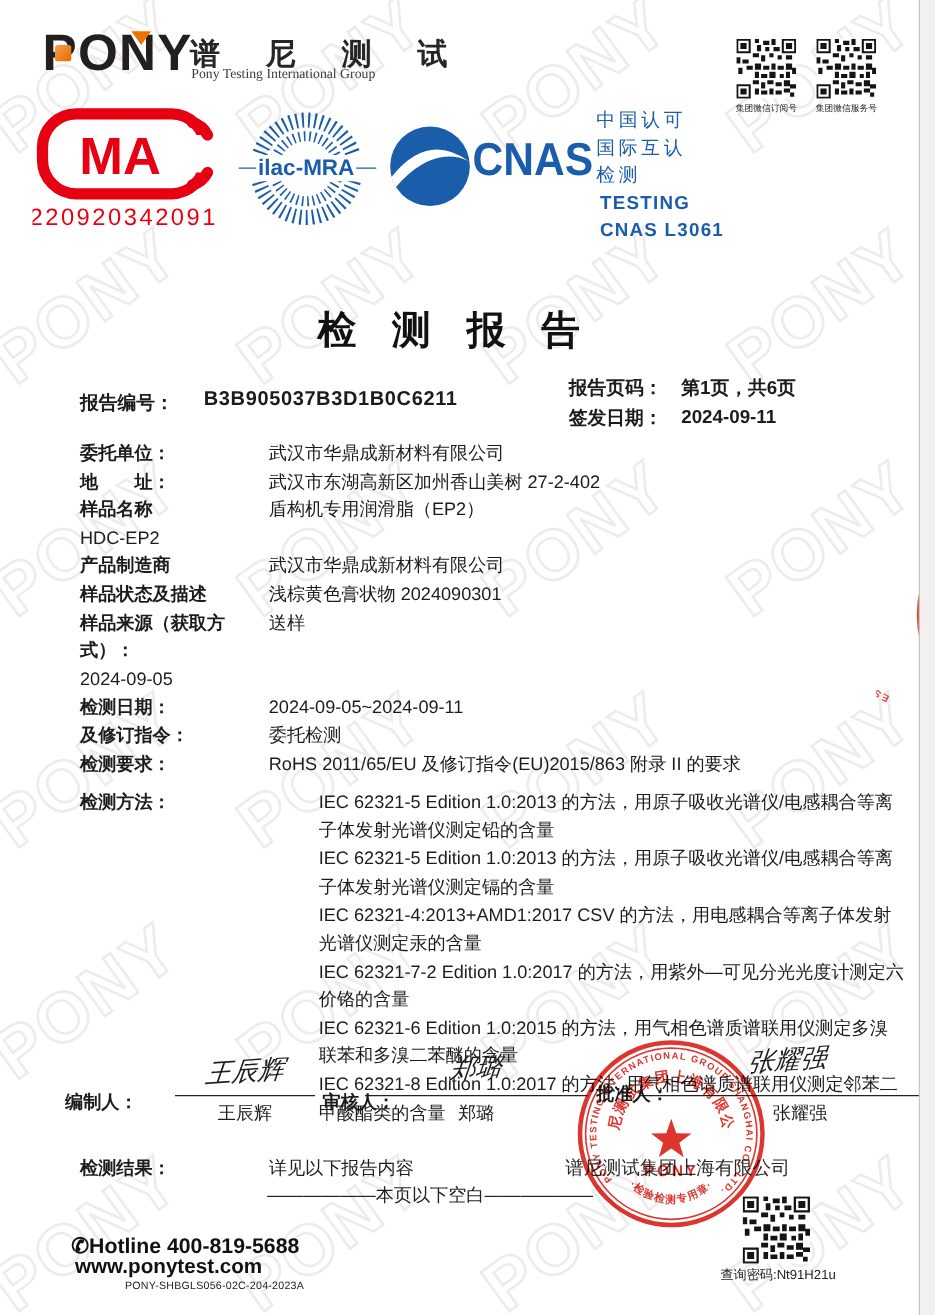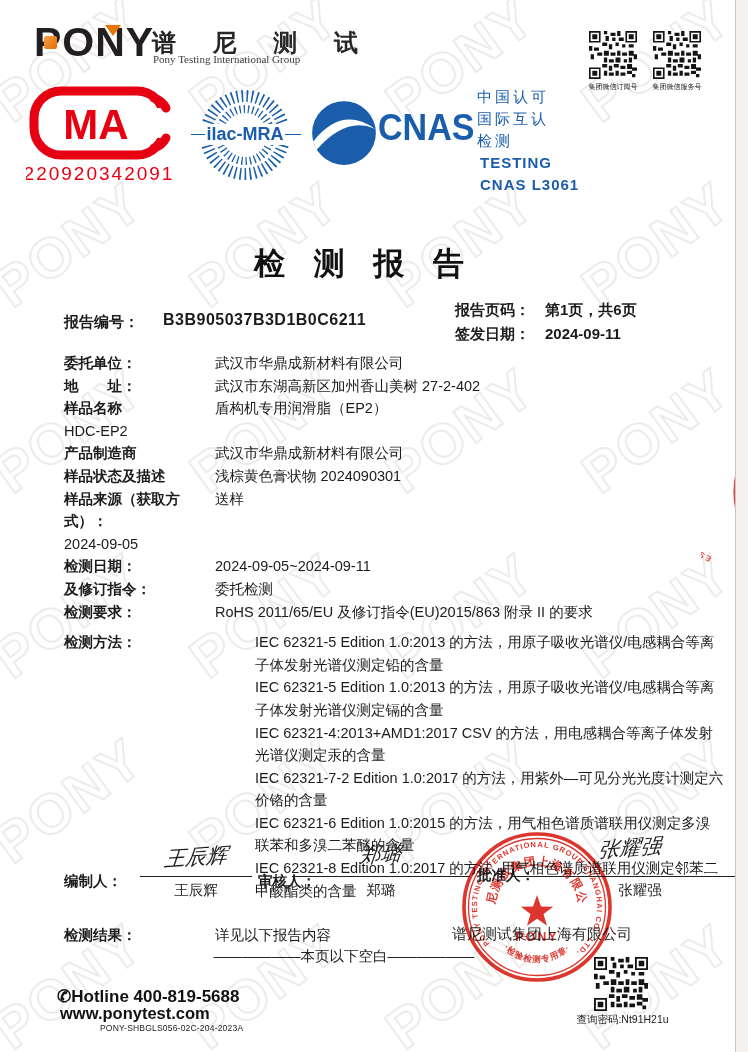--- a/index.html
+++ b/index.html
@@ -246,21 +246,21 @@
           <p>IEC 62321-8 Edition 1.0:2017 的方法, 用气相色谱质谱联用仪测定邻苯二甲酸酯类的含量</p>
         </div>
       </div>
 
       <div class="result-row">
         <span class="lab">检测结果：</span>
         <span class="val">详见以下报告内容</span>
       </div>
     </div>
 
-    <div class="sig-label" style="left:64px; top:872px">编制人：</div>
+    <div class="sig-label" style="left:52px; top:872px">编制人：</div>
     <div class="sig-hand" style="left:140px; top:843px; width:112px">王辰辉</div>
     <div class="sig-line" style="left:140px; top:876px; width:112px"></div>
     <div class="sig-name" style="left:140px; top:881px; width:112px">王辰辉</div>
 
     <div class="sig-label" style="left:258px; top:872px">审核人：</div>
     <div class="sig-hand" style="left:292px; top:840px; width:178px">郑璐</div>
     <div class="sig-line" style="left:292px; top:876px; width:178px"></div>
     <div class="sig-name" style="left:292px; top:881px; width:178px">郑璐</div>
 
     <div class="sig-label" style="left:477px; top:866px">批准人：</div>

